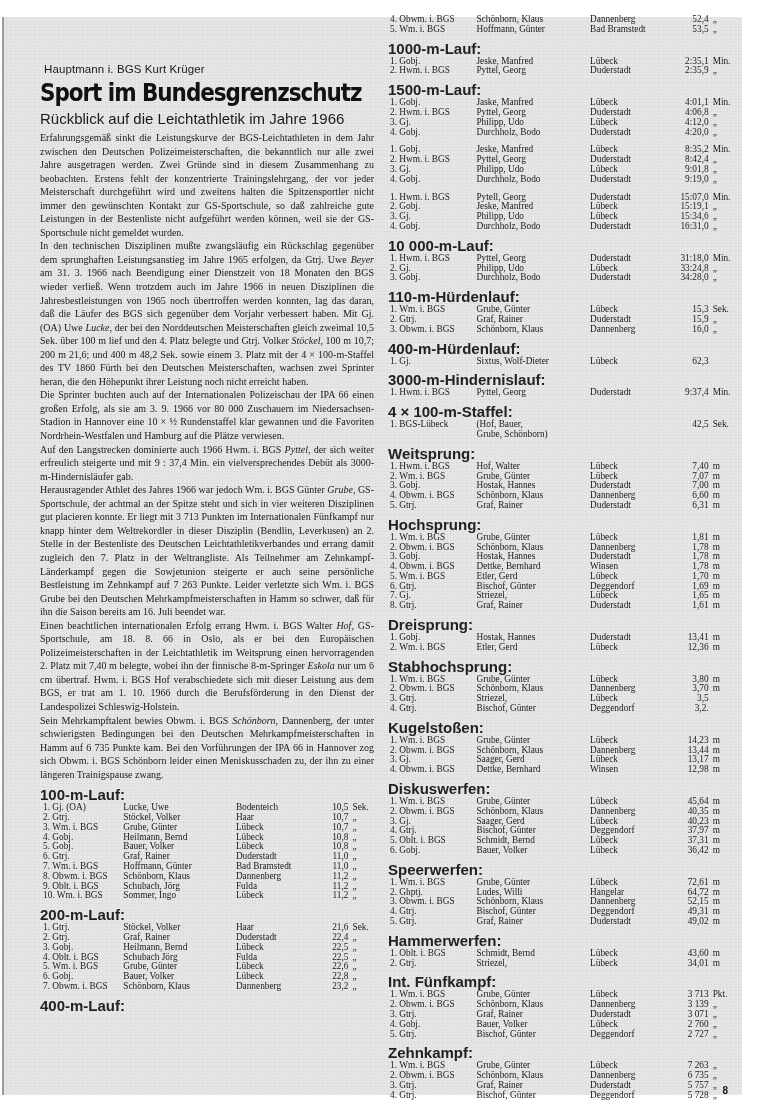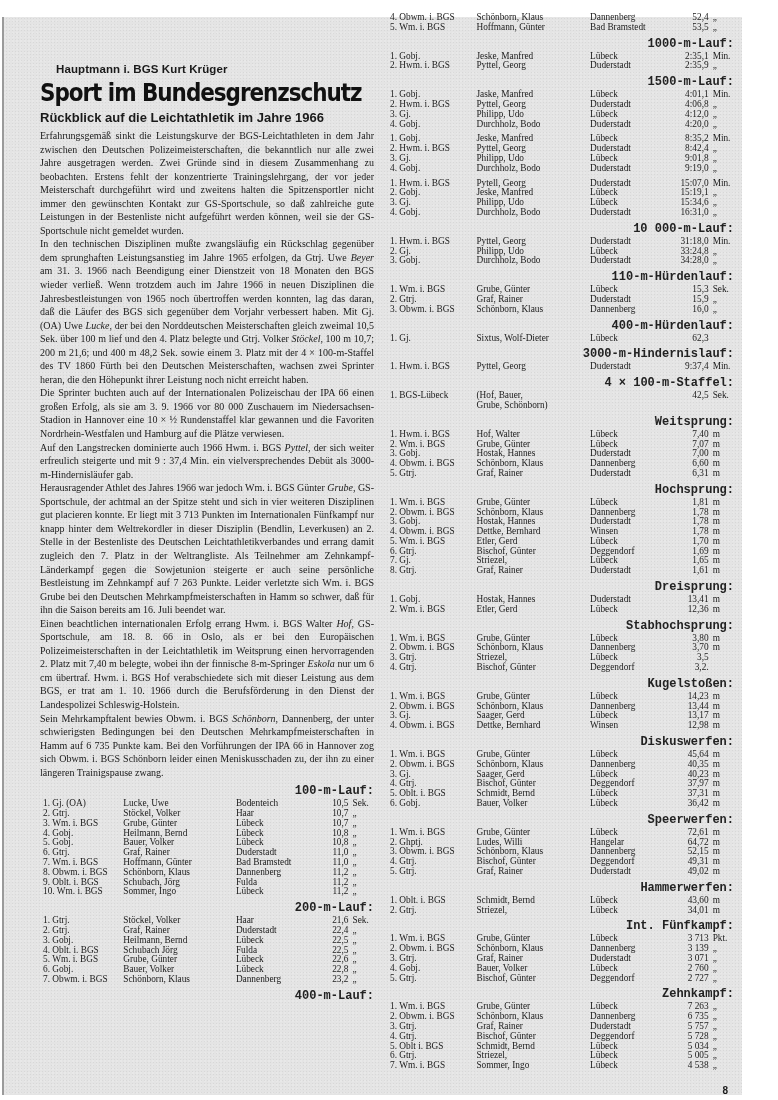--- a/index.html
+++ b/index.html
@@ -13,30 +13,30 @@
     background-size:3px 3px, 4px 4px;
     background-position:0 0, 1px 2px;
     color:#1a1a1a;
   }
   .page::before {
     content:""; position:absolute; left:0; top:0; bottom:0; width:2px; background:#9a9a9a;
   }
   .col-left { position:absolute; left:38px; top:46px; width:334px; }
   .col-right { position:absolute; left:386px; top:-10px; width:346px; }
 
-  .byline { font-family:"Liberation Sans", sans-serif; font-weight:bold; font-size:11.5px; letter-spacing:0.1px; margin:0 0 2px 16px; }
+  .byline { font-family:"Liberation Sans", sans-serif; font-weight:normal; font-size:11.5px; letter-spacing:0.1px; margin:0 0 2px 4px; }
   .headline { font-family:"DejaVu Sans", sans-serif; font-weight:bold; font-size:25px; letter-spacing:-1.2px;
               transform:scaleX(0.86); transform-origin:left; white-space:nowrap; margin:0; line-height:32px; color:#111; }
-  .subtitle { font-family:"Liberation Sans", sans-serif; font-weight:bold; font-size:13px; margin:1px 0 4px 0; }
+  .subtitle { font-family:"Liberation Sans", sans-serif; font-weight:normal; font-size:15px; margin:1px 0 4px 0; }
   .body p { font-family:"Liberation Serif", serif; font-size:10px; line-height:13.55px; text-align:justify; margin:0; }
   .body em { font-style:italic; }
 
   .results-block { margin-top:6px; }
-  .event { margin:0 0 5px 0; }
-  .event-title { font-family:Liberation Mono, monospace; font-weight:bold; font-size:12px; line-height:12px; margin-bottom:2px; color:#222;text-align:right; }
+  .event { margin:8px 0 5px 0; }
+  .event-title { font-family:Liberation Sans, sans-serif; font-weight:bold; font-size:15px; line-height:12px; margin-bottom:2px; color:#222; }
   .row { display:flex; font-family:"Liberation Serif", serif; font-size:9.3px; line-height:9.8px; white-space:nowrap; }
   .row .c-rank { width:89px; padding-left:2px; }
   .row .c-name { width:117px; }
   .row .c-club { width:88px; }
   .row .c-val { width:34px; text-align:right; }
   .row .c-unit { width:22px; padding-left:4px; }
   .col-left .row .c-rank { width:82px; padding-left:3px; }
   .col-left .row .c-name { width:115px; }
   .col-left .row .c-club { width:89px; }
   .col-left .row .c-val { width:26px; }

